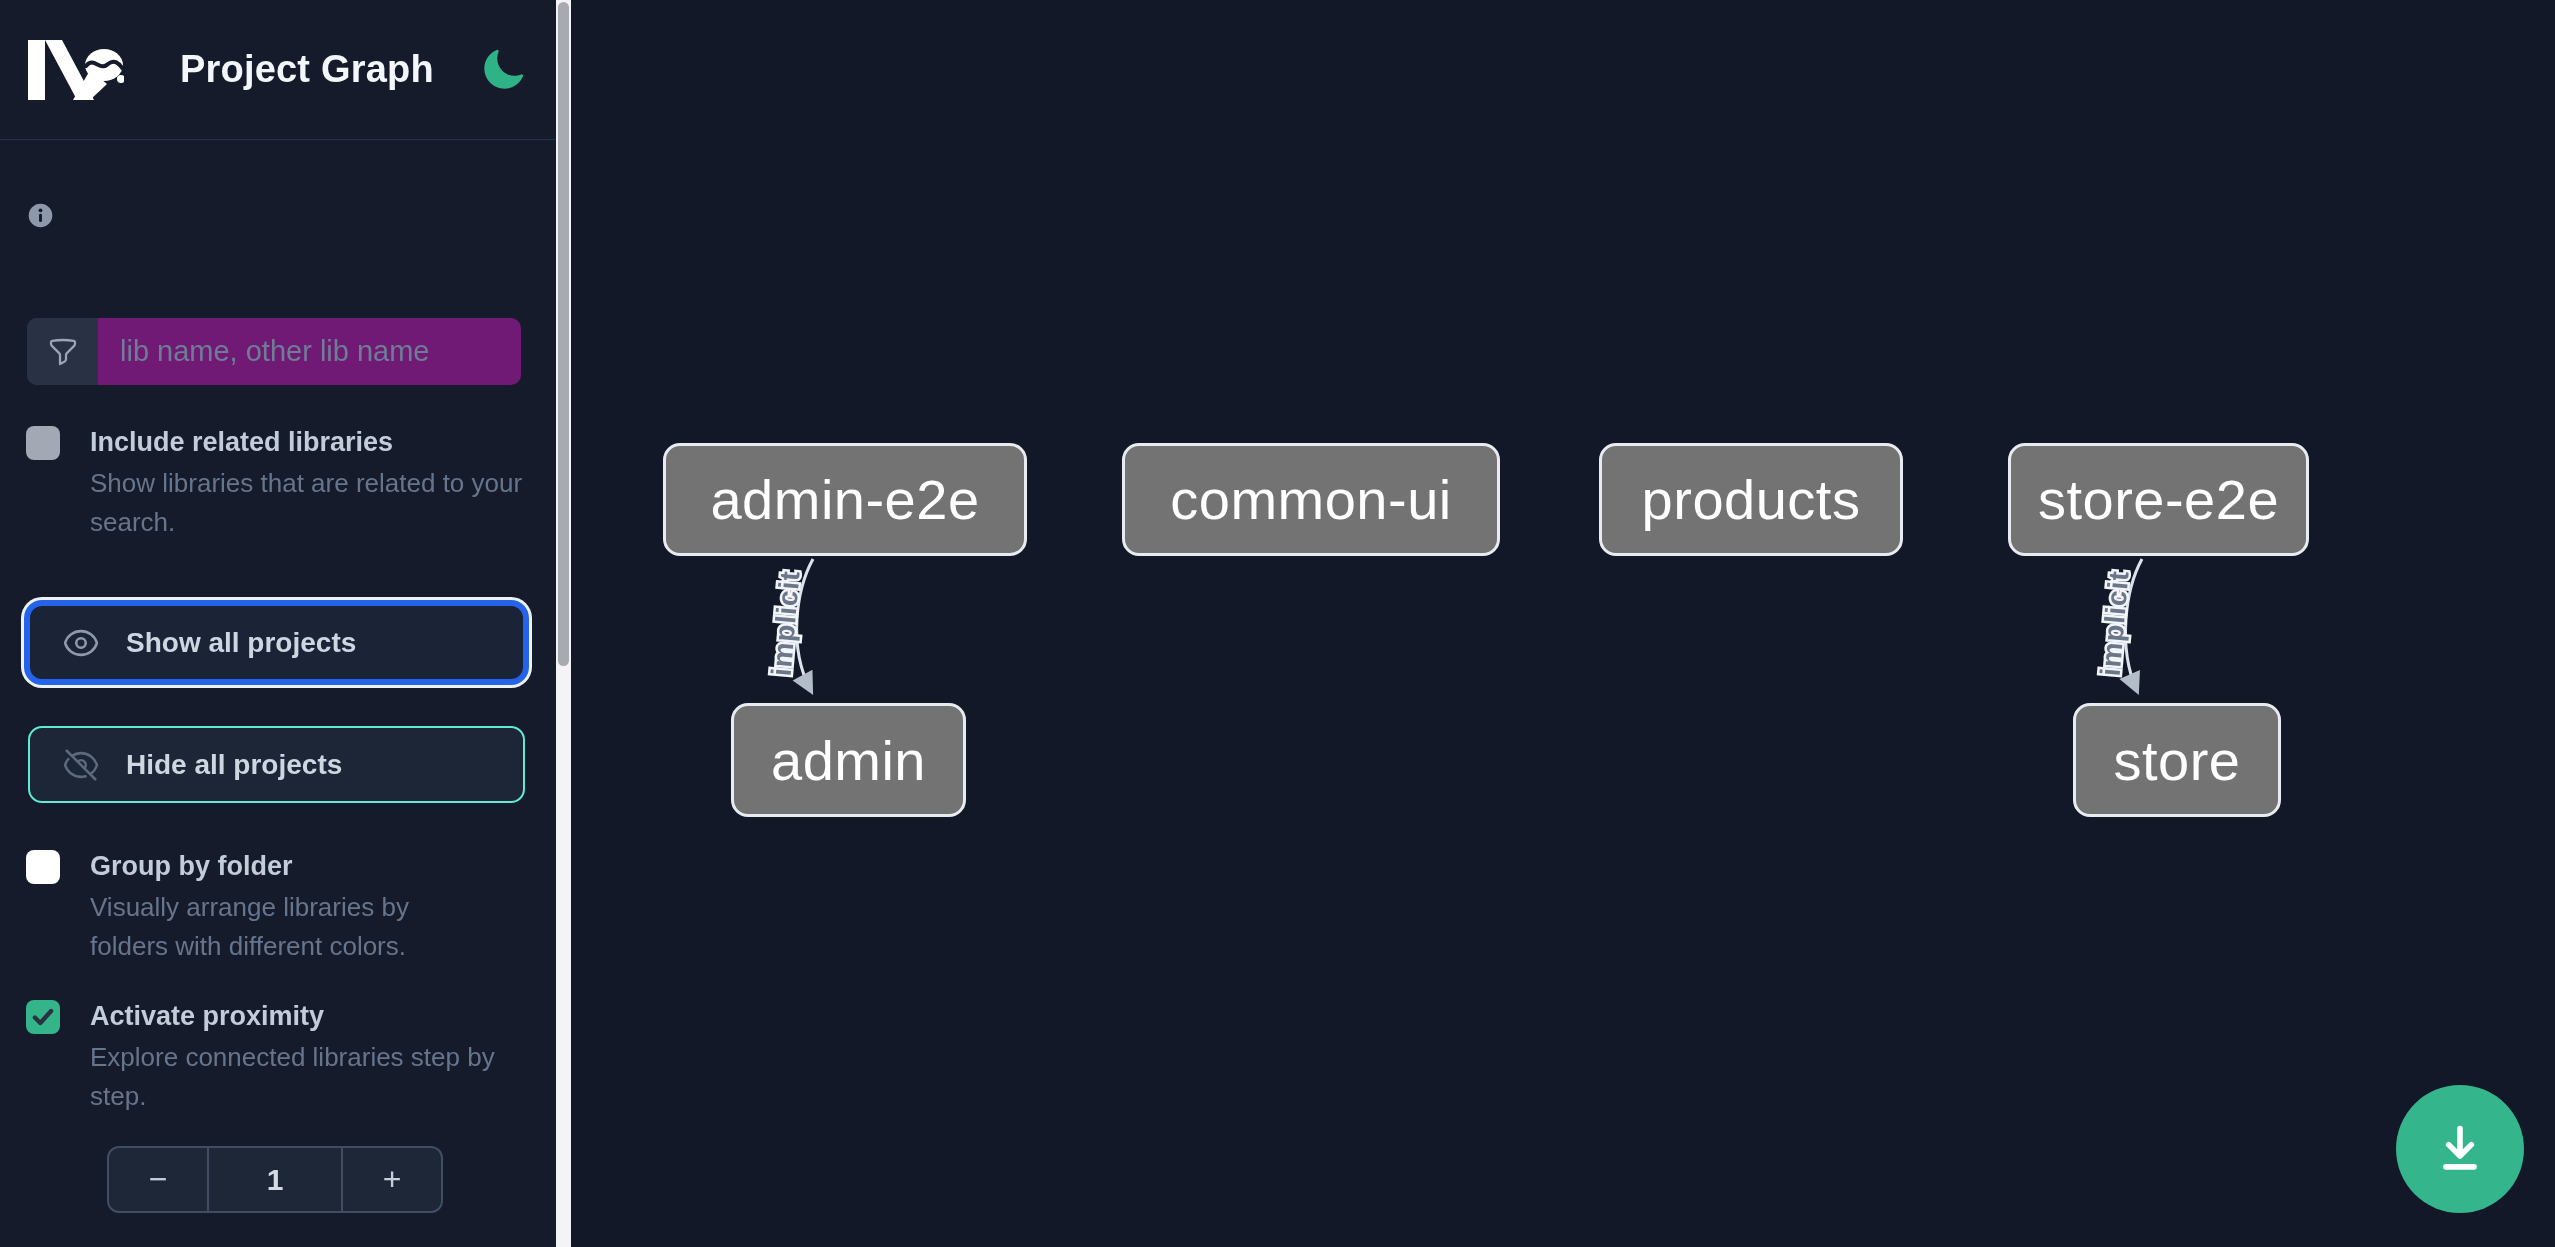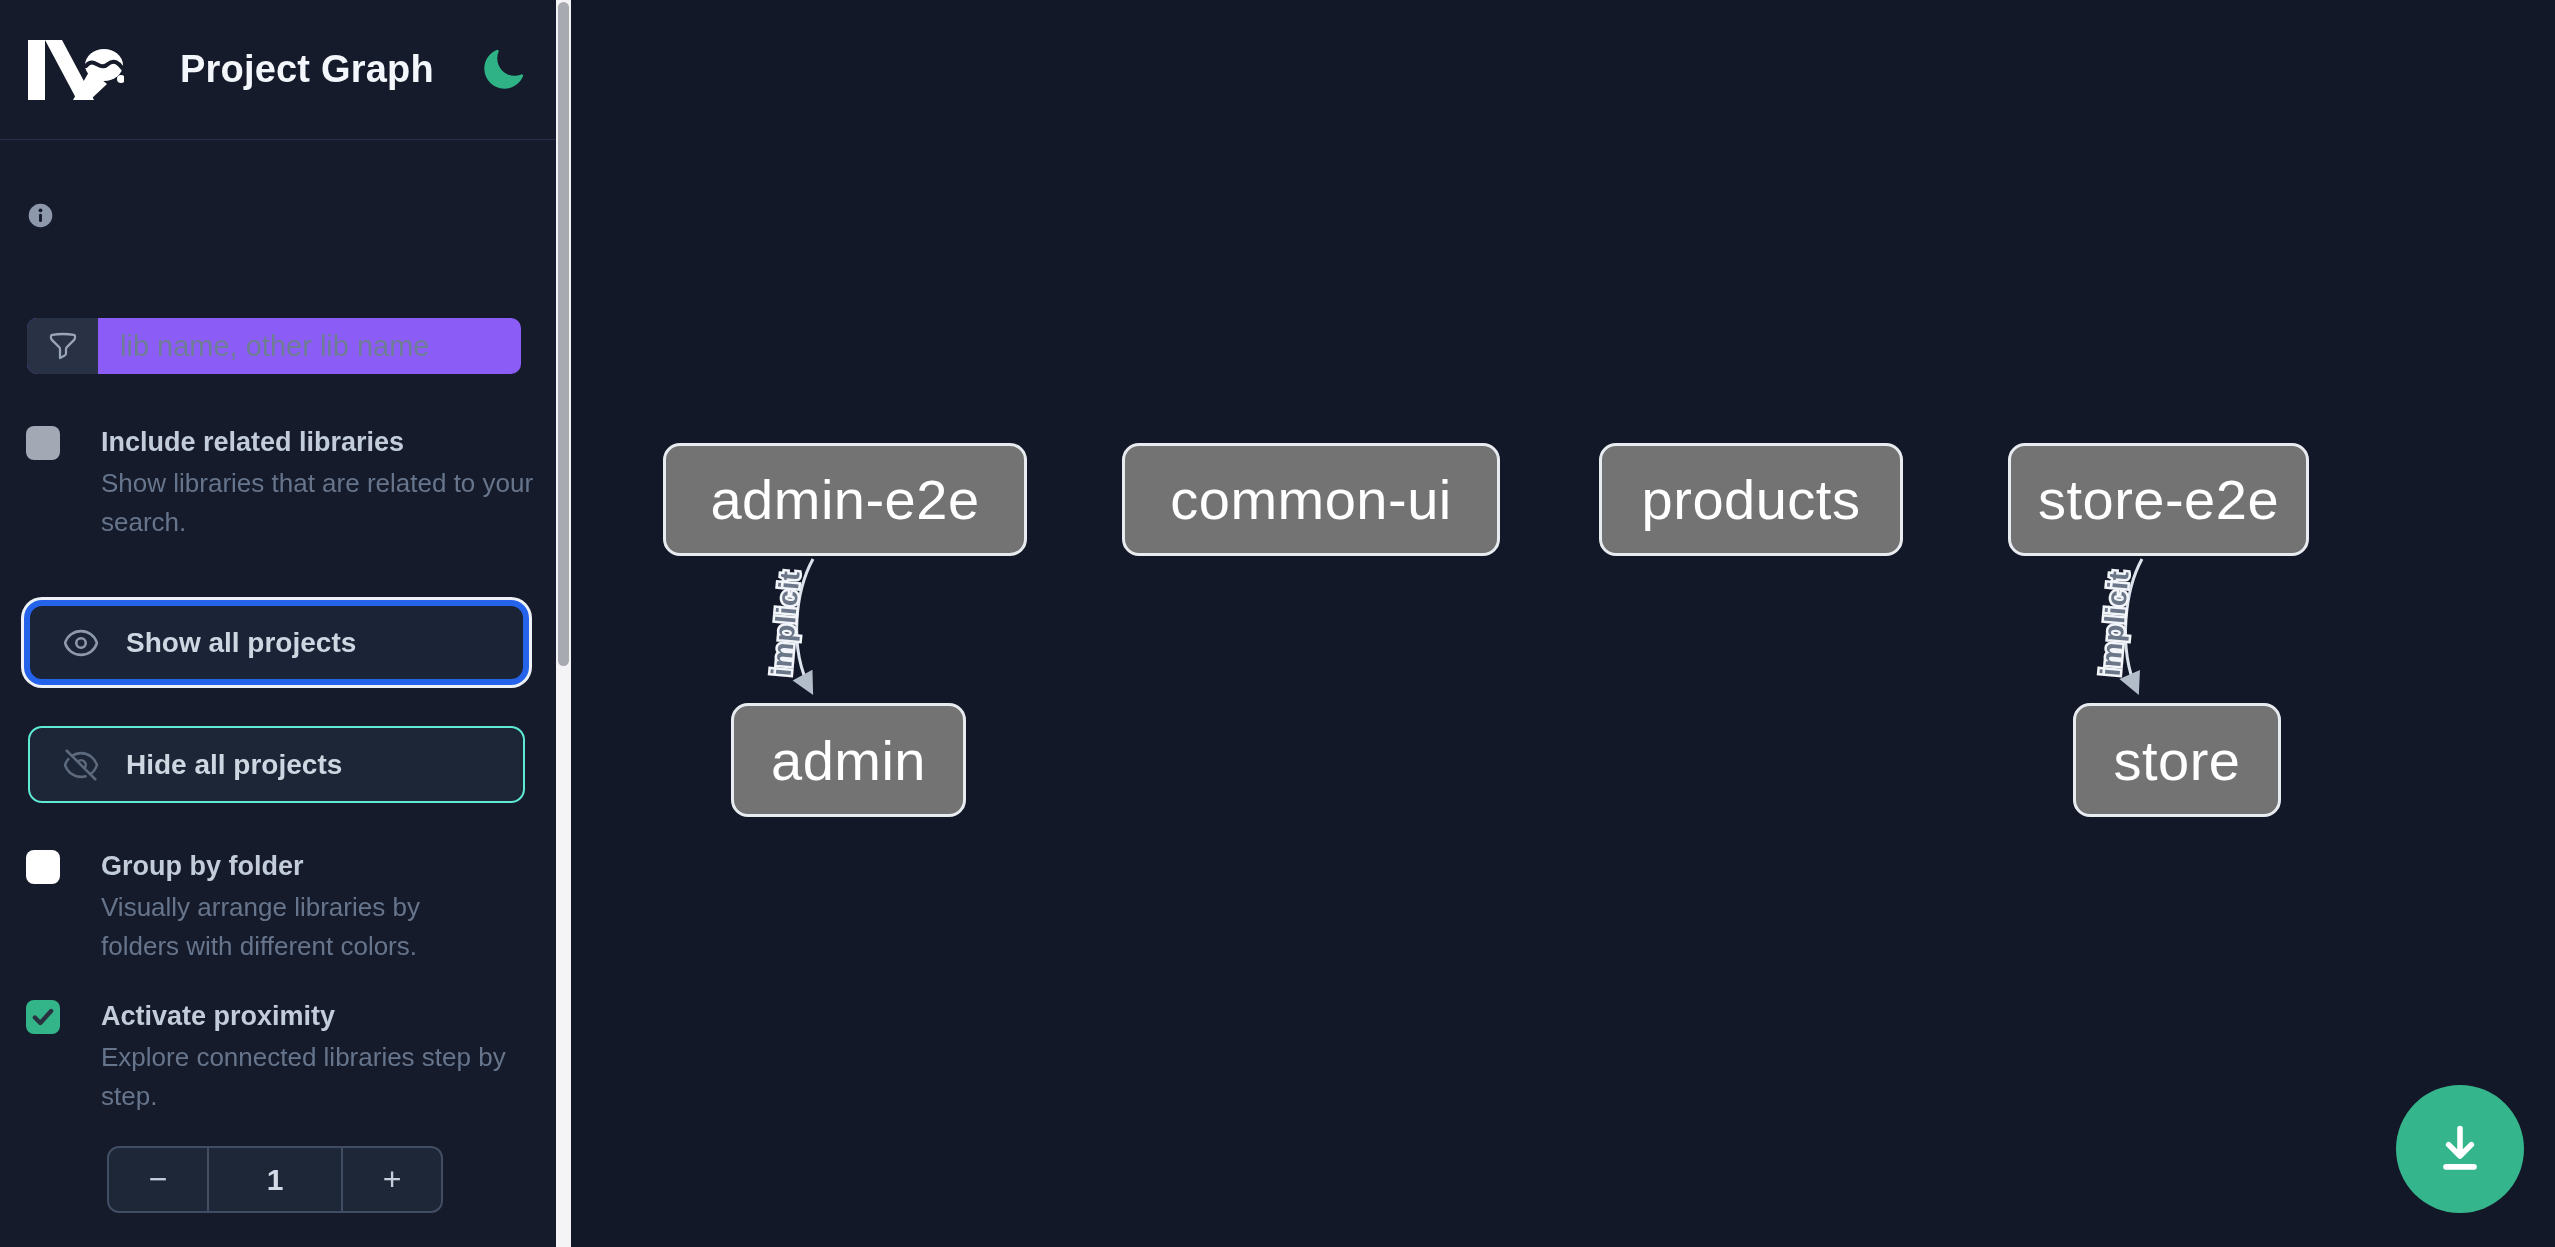--- a/index.html
+++ b/index.html
@@ -17,38 +17,38 @@
   .nx-logo { width:96px; height:64px; flex:0 0 auto; }
   .app-title { margin:0 0 0 56px; font-size:38px; font-weight:700; color:#f3f6fa; letter-spacing:.2px; }
   .theme-toggle { margin-left:46px; background:none; border:none; padding:0; cursor:pointer; width:46px; height:46px; }
   .theme-toggle svg { width:46px; height:46px; }
 
   .info-row { position:absolute; left:27px; top:200px; width:500px; display:flex; align-items:flex-start; }
   .info-row svg { width:27px; height:27px; flex:0 0 auto; margin-top:2px; }
   .info-text { margin-left:15px; font-size:24px; line-height:31px; color:#dbe2ec; }
 
   .search-box {
-    position:absolute; left:27px; top:318px; width:494px; height:56px;
-    background:#8b5cf6; border-radius:10px; display:flex; align-items:stretch; overflow:hidden;
+    position:absolute; left:27px; top:318px; width:494px; height:67px;
+    background:#701a75; border-radius:10px; display:flex; align-items:stretch; overflow:hidden;
   }
   .funnel-cell { width:71px; background:#283244; display:flex; align-items:center; justify-content:center; }
   .funnel-cell svg { width:32px; height:32px; }
   .search-box input {
     flex:1; background:transparent; border:none; outline:none; padding:0 0 0 22px;
     font-family:"Liberation Sans", sans-serif; font-size:29px; color:#dbe2ec;
   }
   .search-box input::placeholder { color:#6e7d94; }
 
   .opt { position:absolute; left:26px; display:flex; align-items:flex-start; cursor:pointer; }
   .cb { width:34px; height:34px; border-radius:8px; flex:0 0 auto; margin-top:2px; }
   .cb.gray  { background:#a2a8b4; }
   .cb.white { background:#ffffff; }
   .cb.green { background:#34b489; display:flex; align-items:center; justify-content:center; }
   .cb.green svg { width:26px; height:26px; }
-  .opt-text { margin-left:41px; display:block; }
+  .opt-text { margin-left:30px; display:block; }
   .opt-label { display:block; font-size:27px; font-weight:700; color:#c3cdda; line-height:36px; }
   .opt-desc  { display:block; font-size:26px; font-weight:400; color:#67758c; line-height:39px; margin-top:4px; }
 
   .sb-btn {
     position:absolute; left:28px; width:497px; height:77px; box-sizing:border-box;
     display:flex; align-items:center; padding:0 0 0 32px; gap:26px;
     background:#1c2636; border:2px solid #5eead4; border-radius:14px;
     font-family:"Liberation Sans", sans-serif; font-size:28px; font-weight:700; color:#cdd6e1; cursor:pointer;
   }
   .sb-btn svg { width:38px; height:38px; flex:0 0 auto; }

